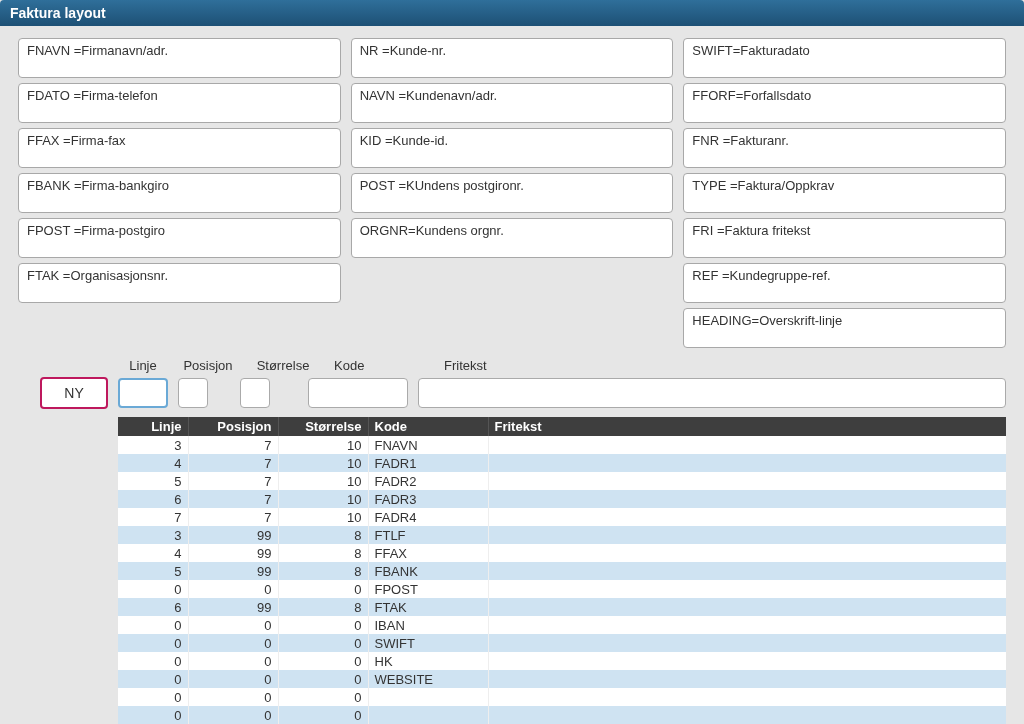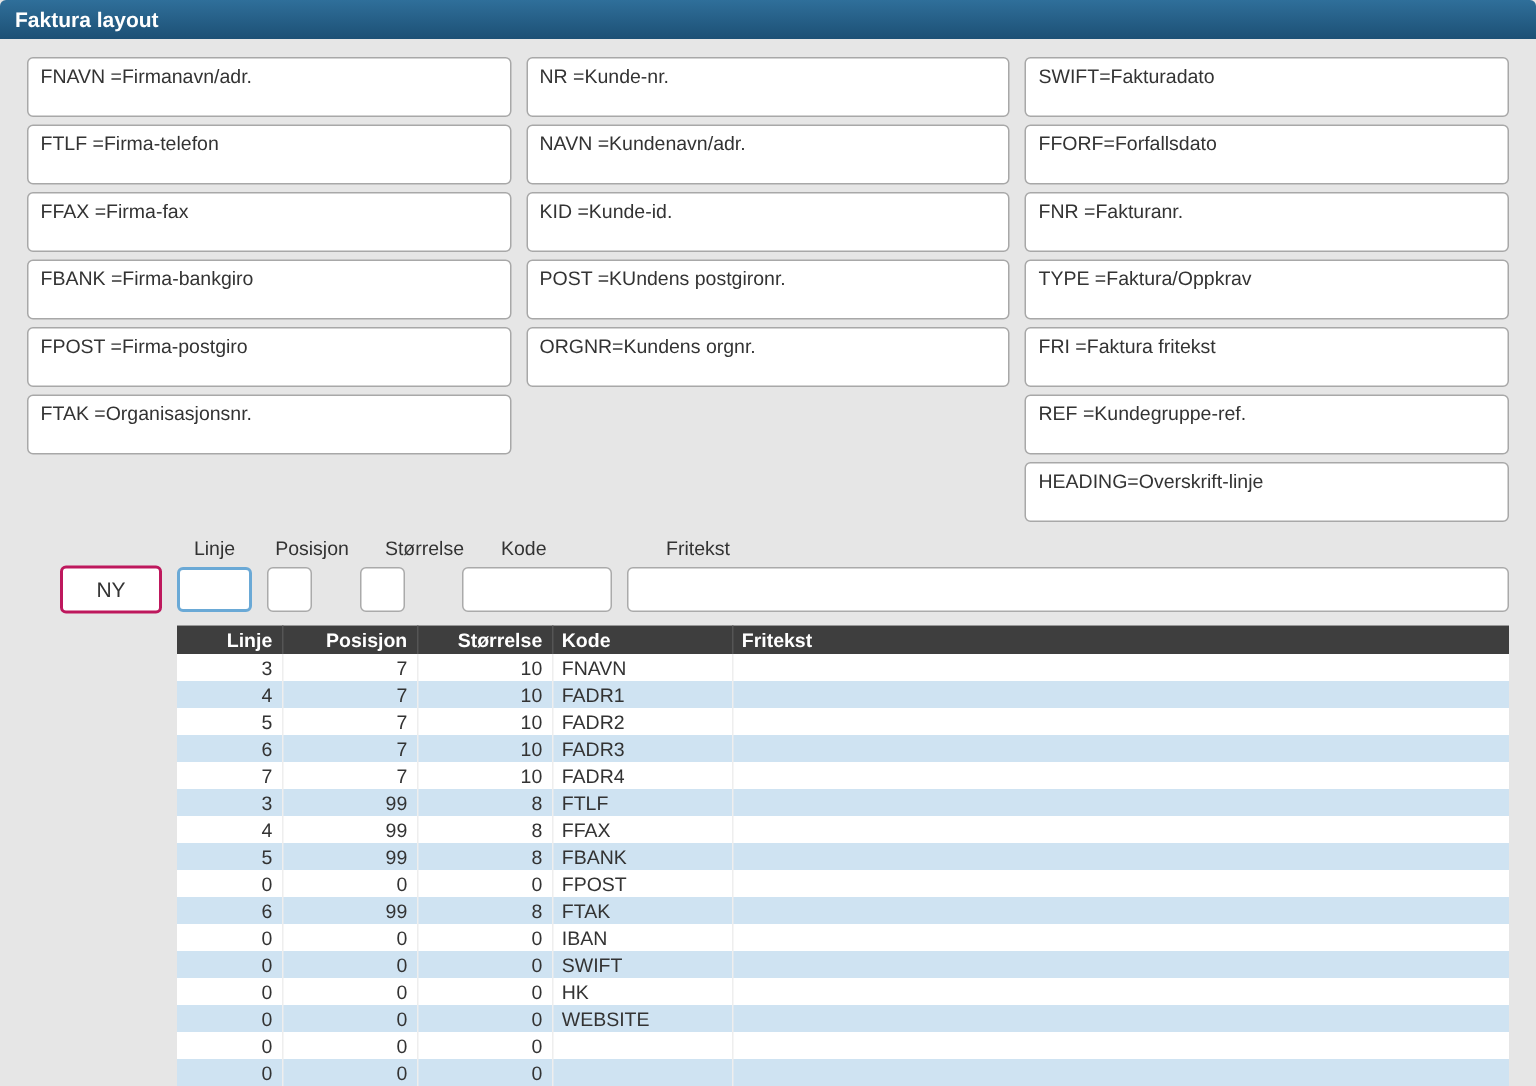--- a/index.html
+++ b/index.html
@@ -165,21 +165,21 @@
 <body>
 
 <div class="window">
   <div class="titlebar">Faktura layout</div>
 
   <div class="content">
 
     <div class="token-grid">
       <div class="token-col" id="token-col-1">
           <div class="token">FNAVN =Firmanavn/adr.</div>
-          <div class="token">FTLF  =Firma-telefon</div>
+          <div class="token">FDATO  =Firma-telefon</div>
           <div class="token">FFAX  =Firma-fax</div>
           <div class="token">FBANK =Firma-bankgiro</div>
           <div class="token">FPOST =Firma-postgiro</div>
           <div class="token">FTAK  =Organisasjonsnr.</div>
           <div class="token-spacer"></div>
         </div>
       <div class="token-col" id="token-col-2">
           <div class="token">NR   =Kunde-nr.</div>
           <div class="token">NAVN =Kundenavn/adr.</div>
           <div class="token">KID  =Kunde-id.</div>

